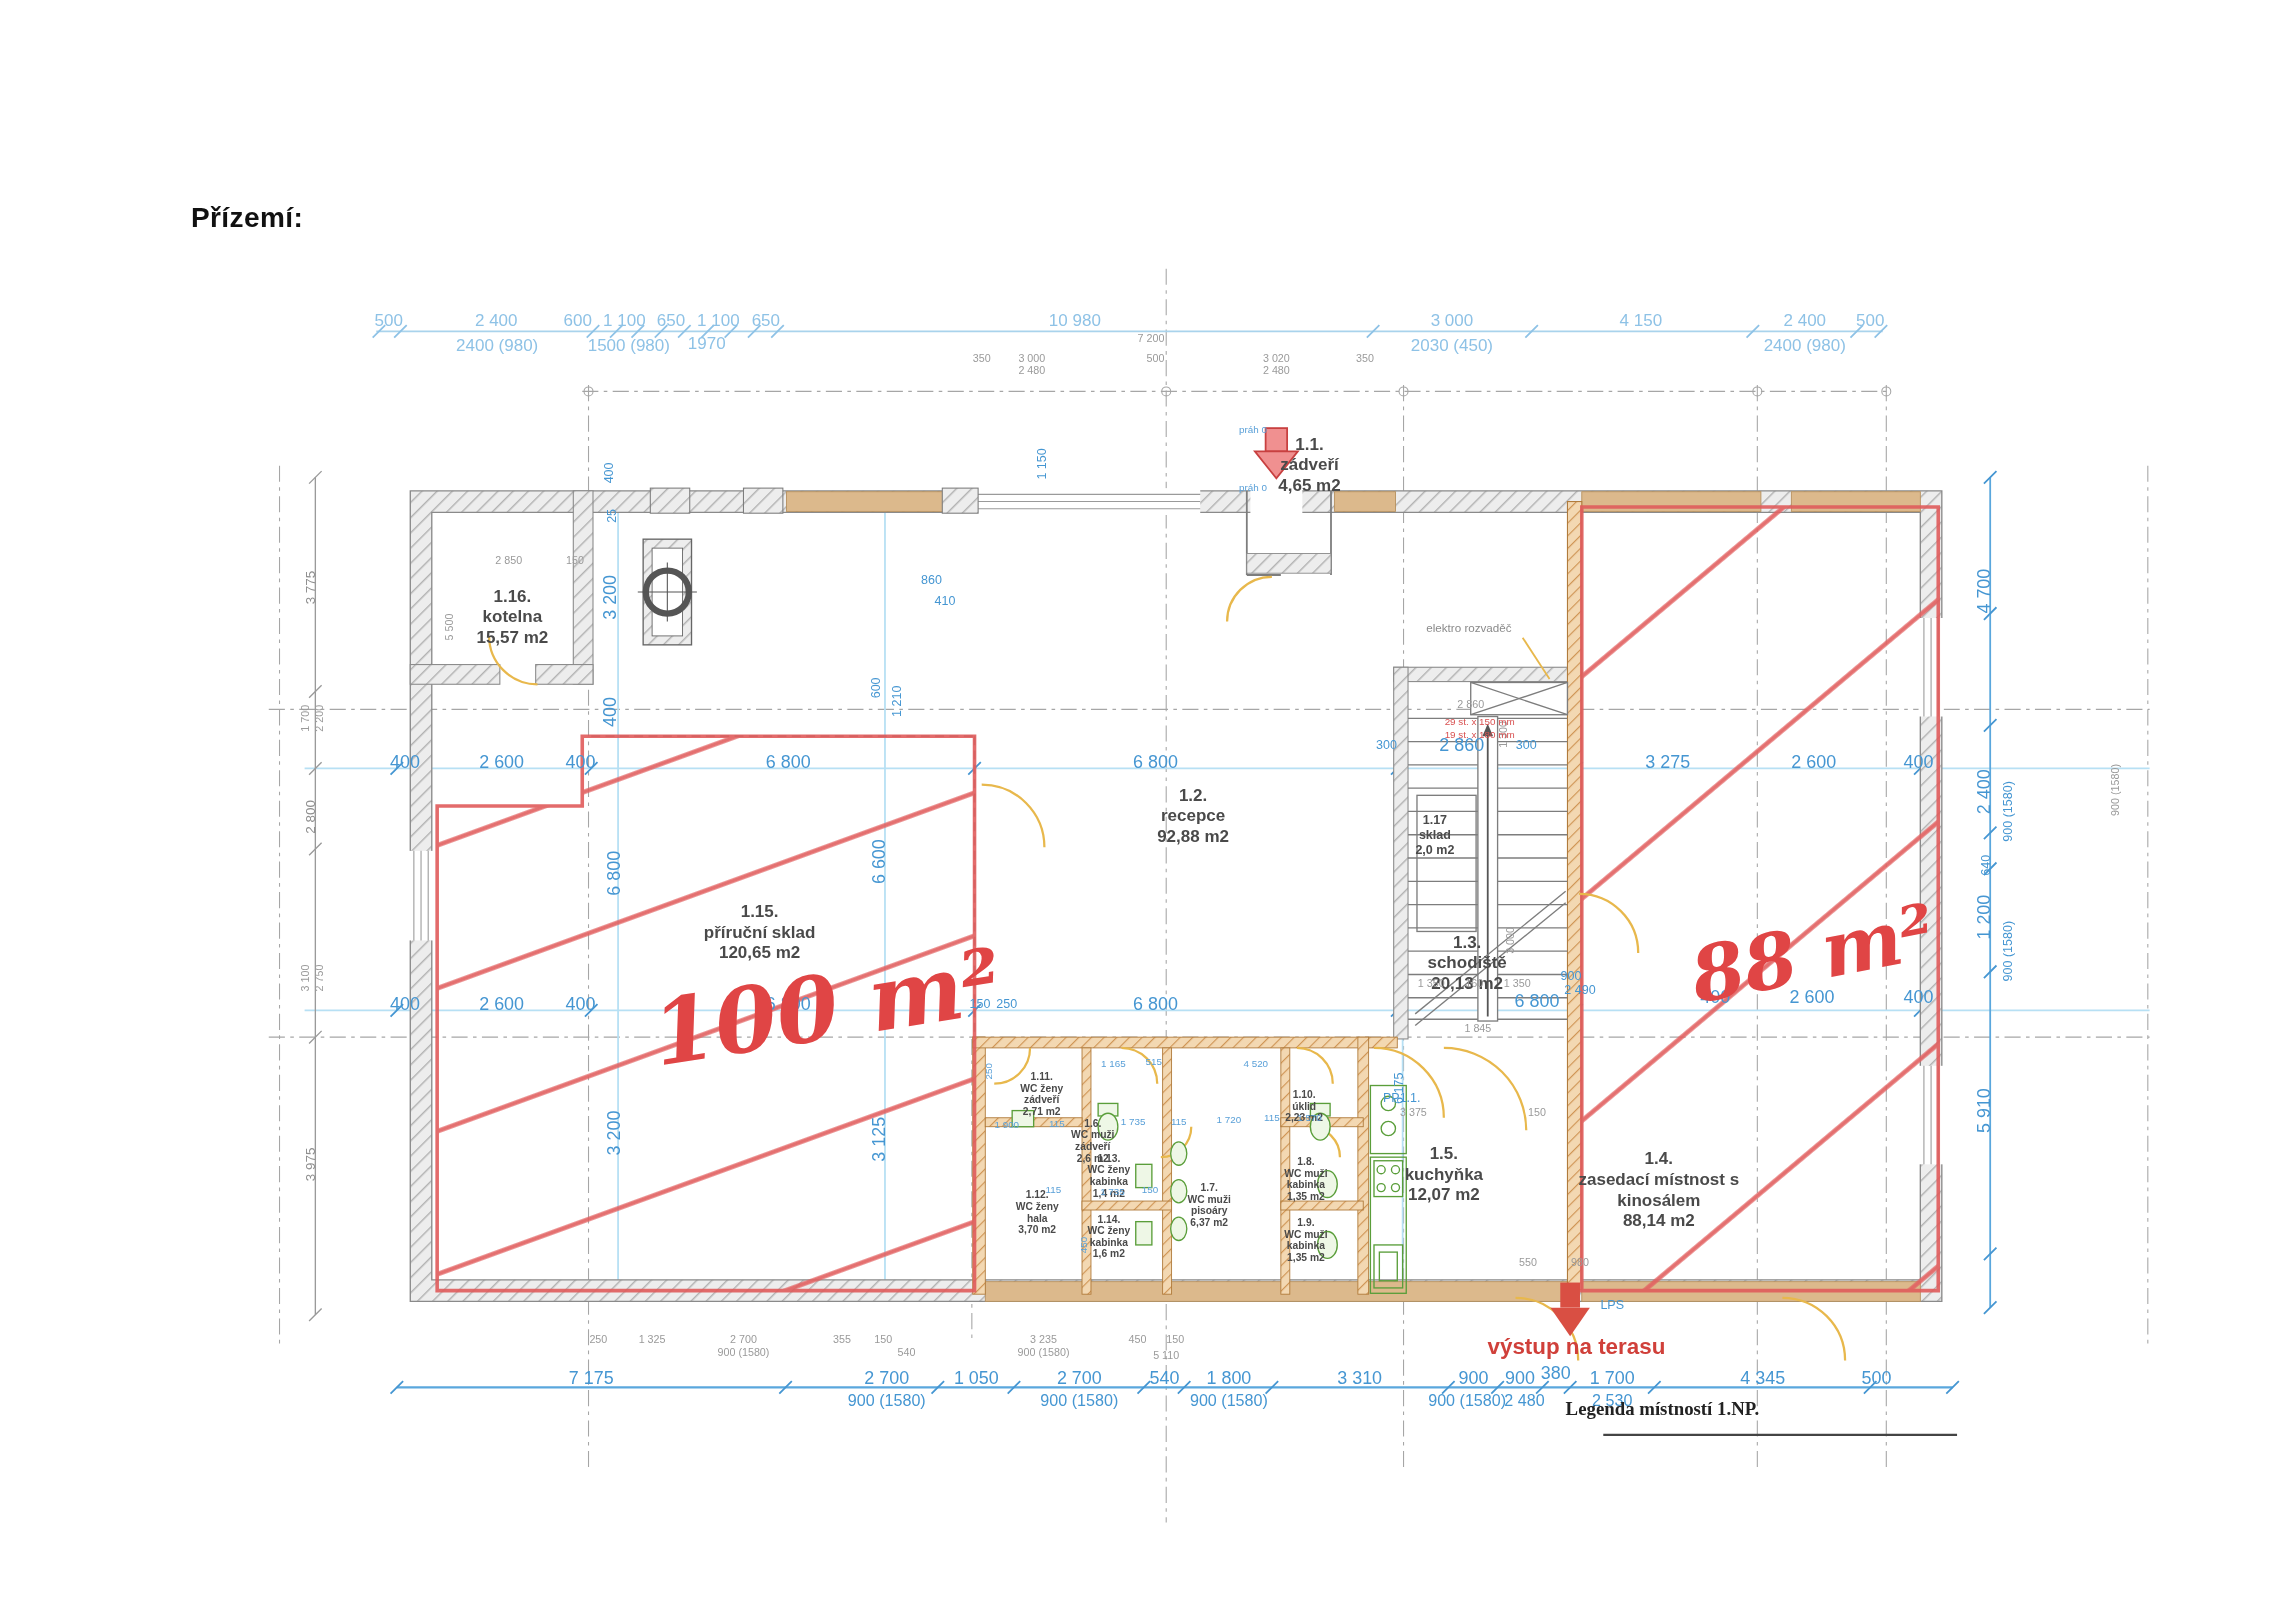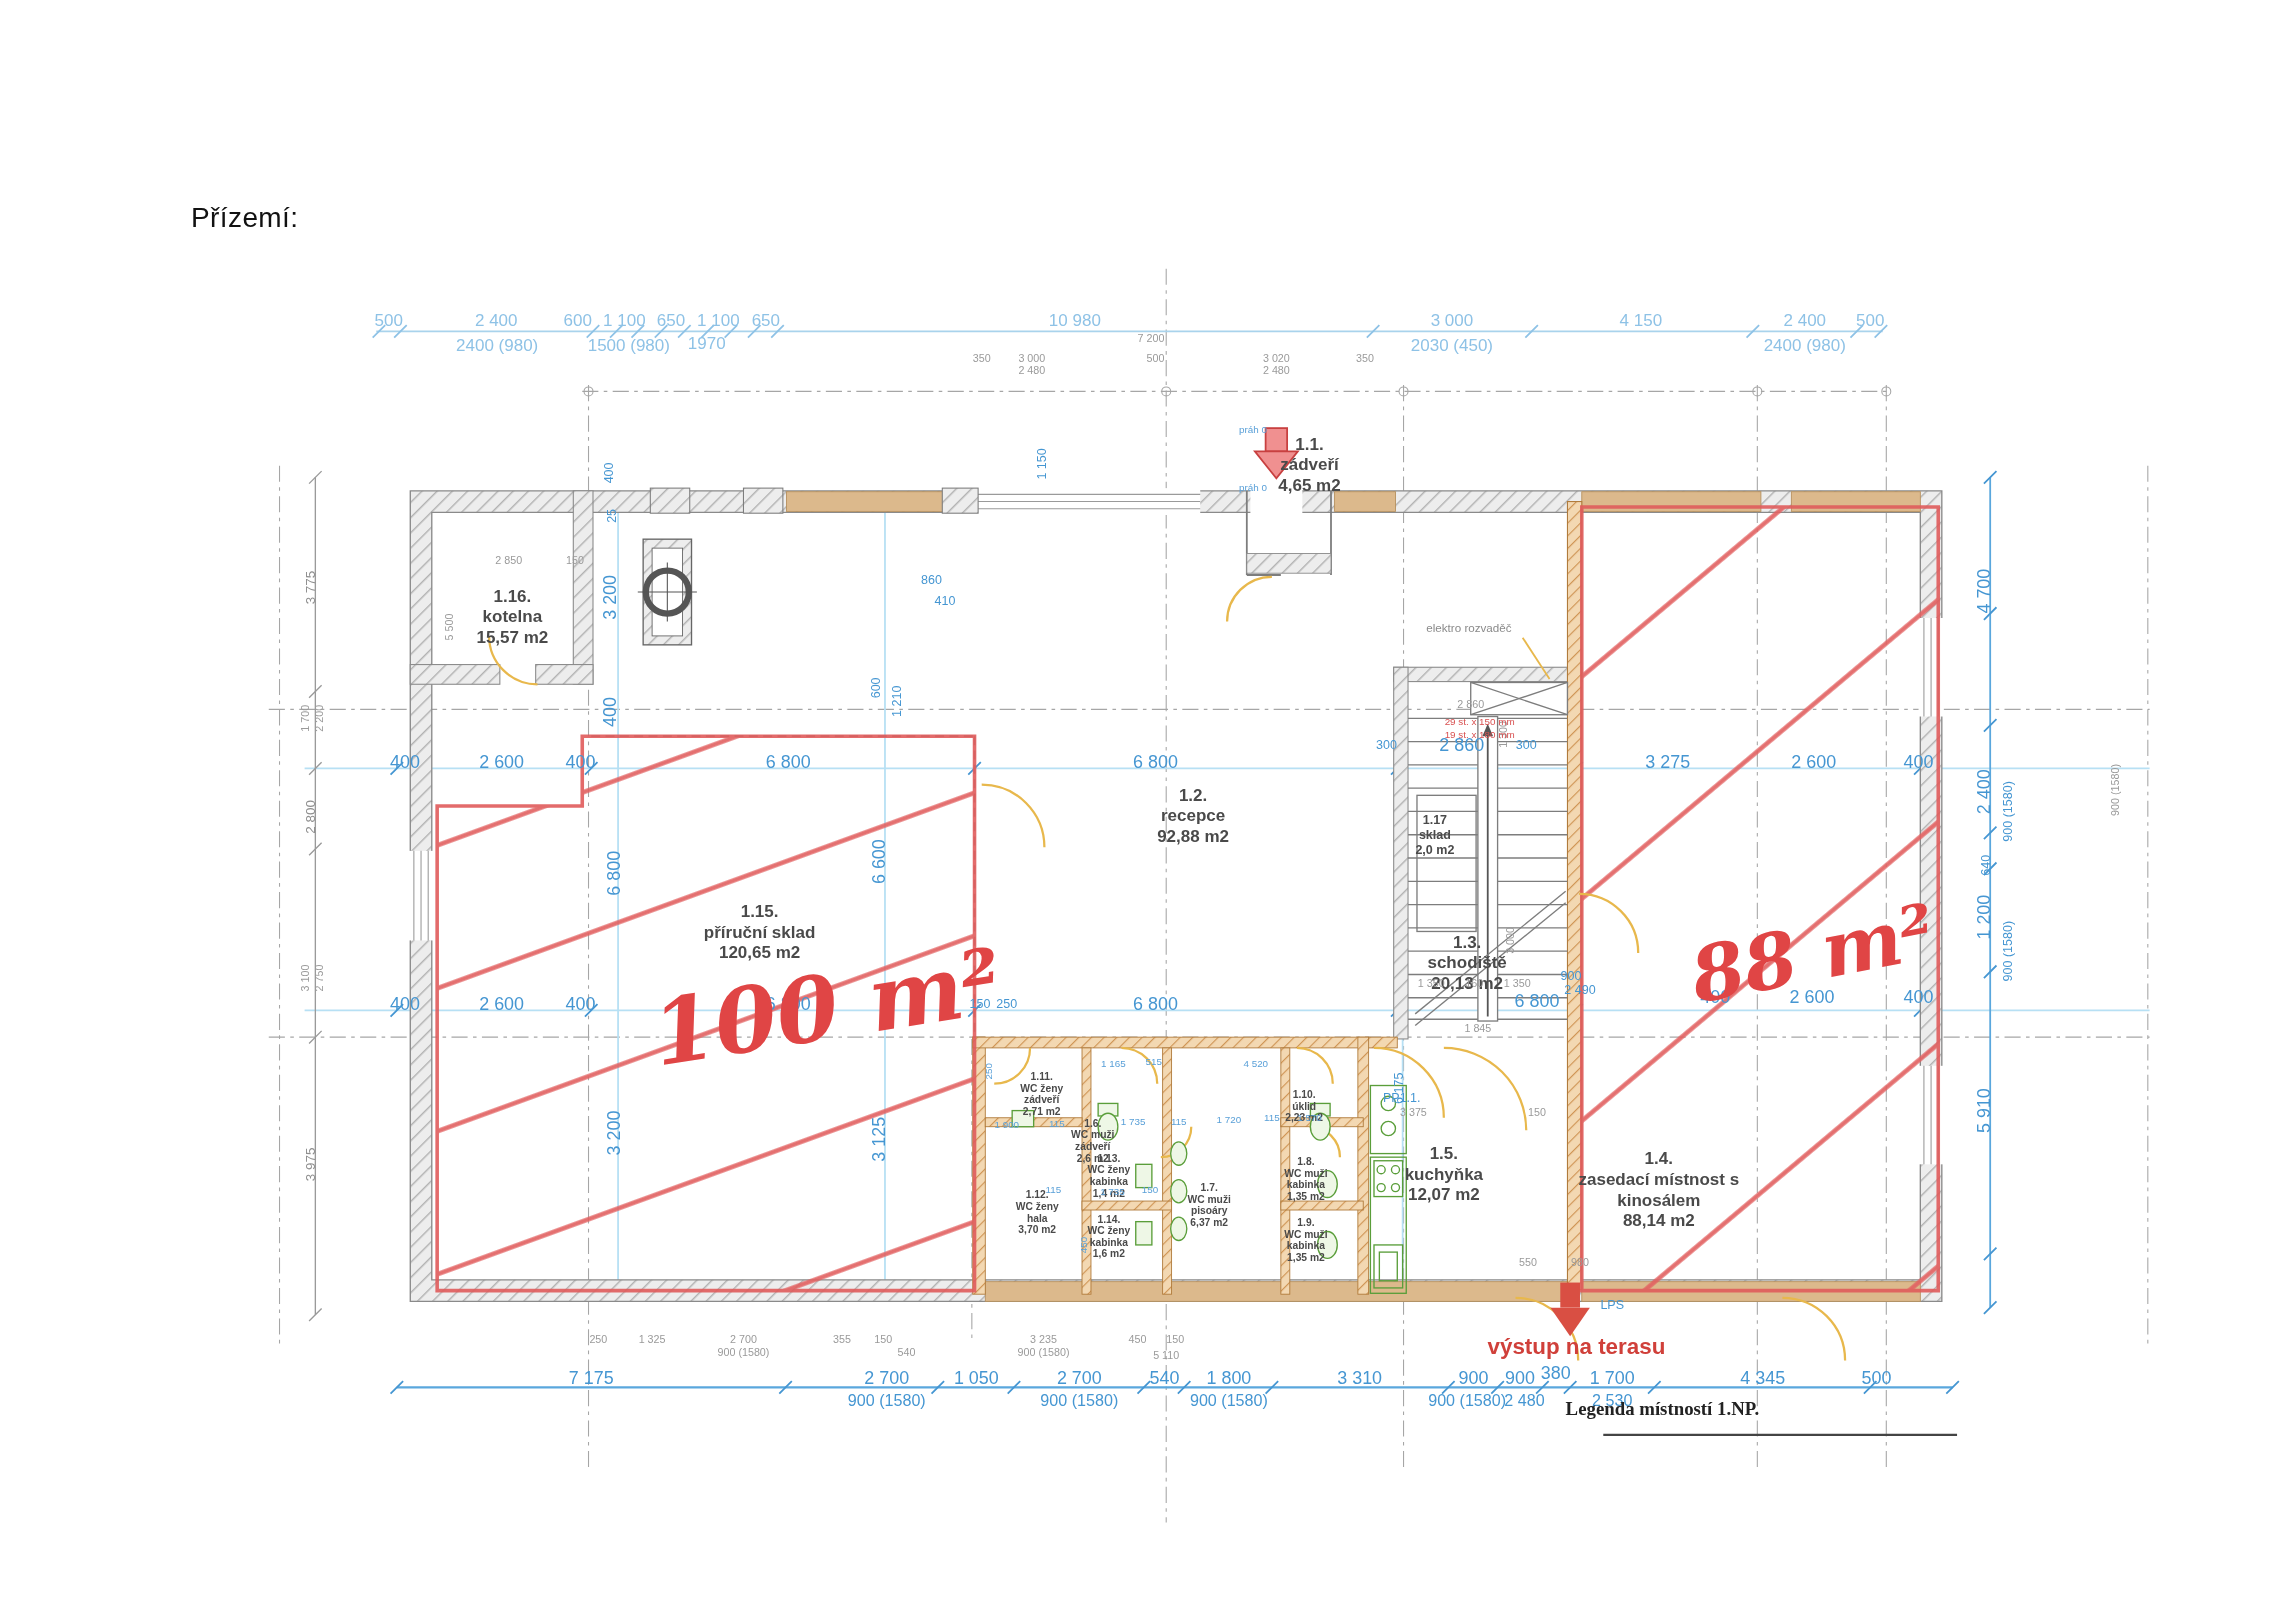--- a/index.html
+++ b/index.html
@@ -1,17 +1,17 @@
 <!DOCTYPE html>
 <html style="font-size:14.3px"><head>
 <meta charset="utf-8">
 <style>
   html,body{margin:0;padding:0;background:#fff;width:2293px;height:1622px;overflow:hidden;}
   .page{position:relative;width:2293px;height:1622px;background:#fff;font-family:"Liberation Sans",sans-serif;}
-  .title{position:absolute;left:191px;top:202px;font-size:28px;color:#111;font-weight:400;letter-spacing:0.4px;}
+  .title{position:absolute;left:191px;top:202px;font-size:28px;color:#111;font-weight:700;letter-spacing:0.4px;}
   svg{position:absolute;left:0;top:0;}
   svg text{font-family:"Liberation Sans",sans-serif;text-anchor:middle;}
   .room{fill:#4a4a4a;font-weight:bold;font-size:19px;}
   .room-sm{fill:#4a4a4a;font-weight:bold;font-size:14px;}
   .room-xs{fill:#4a4a4a;font-weight:bold;font-size:11.5px;}
   .dim{font-size:20px;}
   .dim.d{fill:#4596d2;font-size:20px;}
   .dim.d2{fill:#4596d2;font-size:18px;}
   .dim.dl{fill:#8ec2e6;font-size:19px;}
   .dim.s{fill:#4596d2;font-size:14px;}

